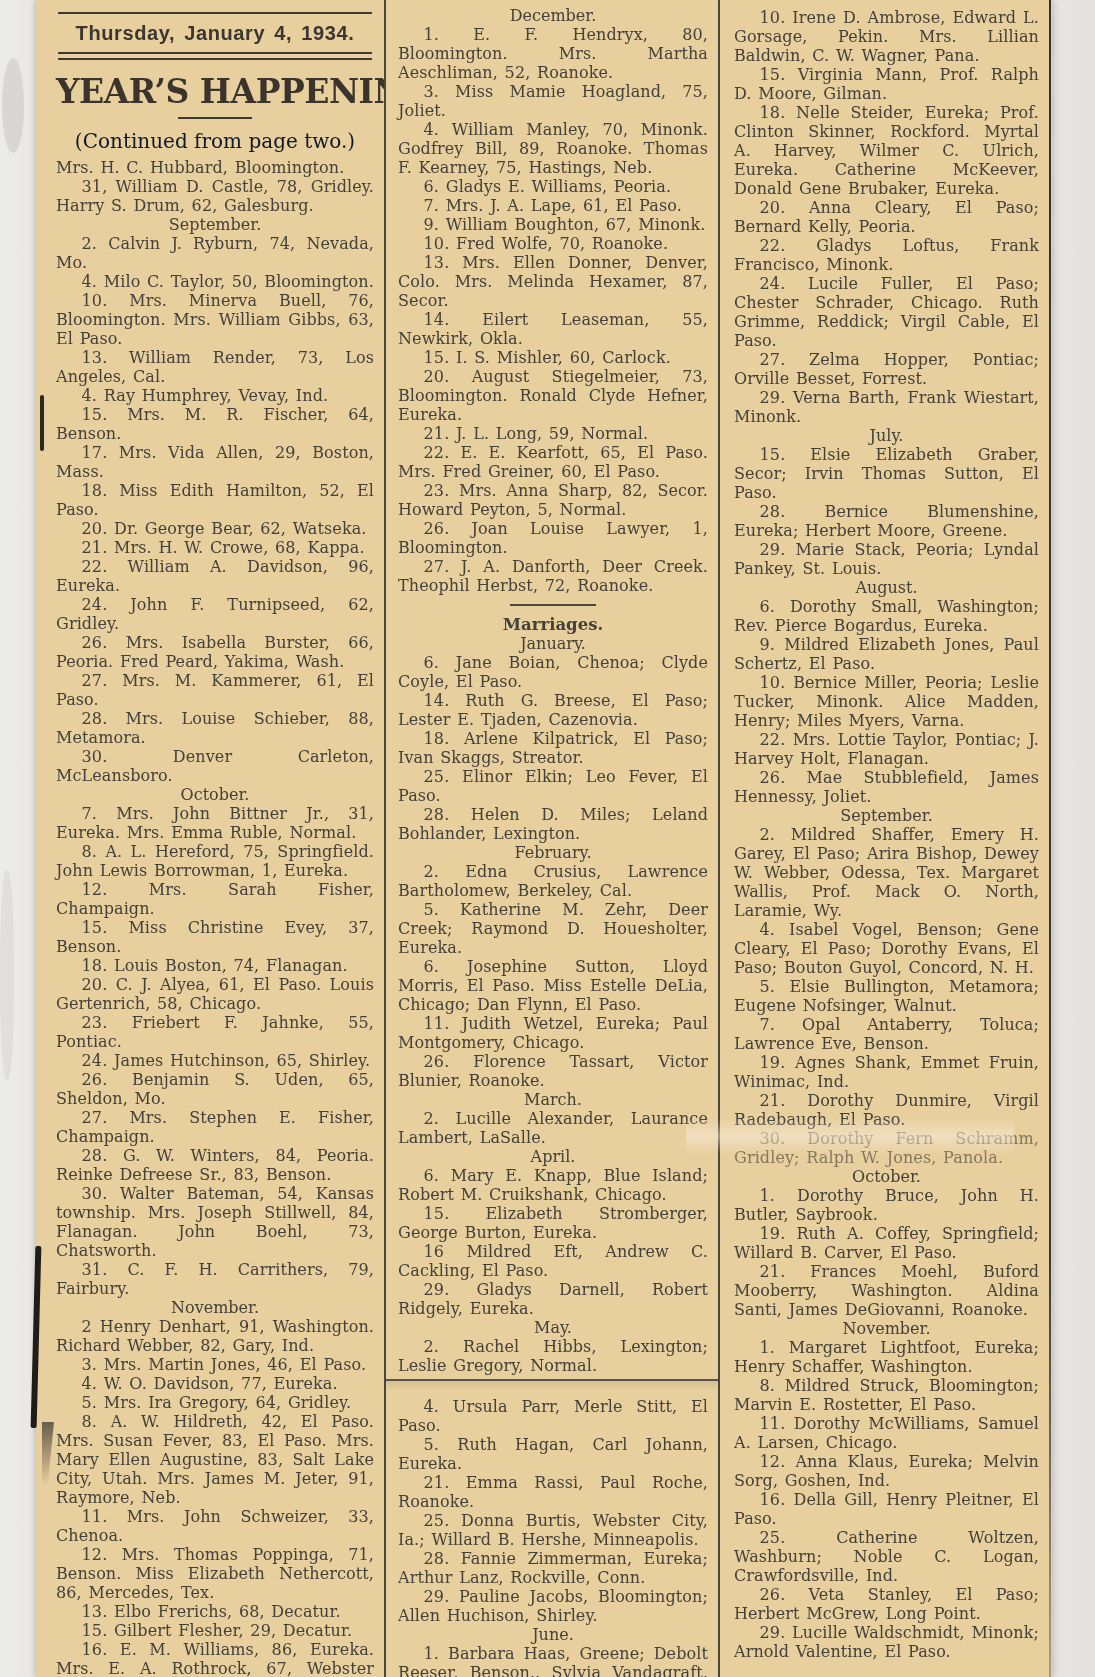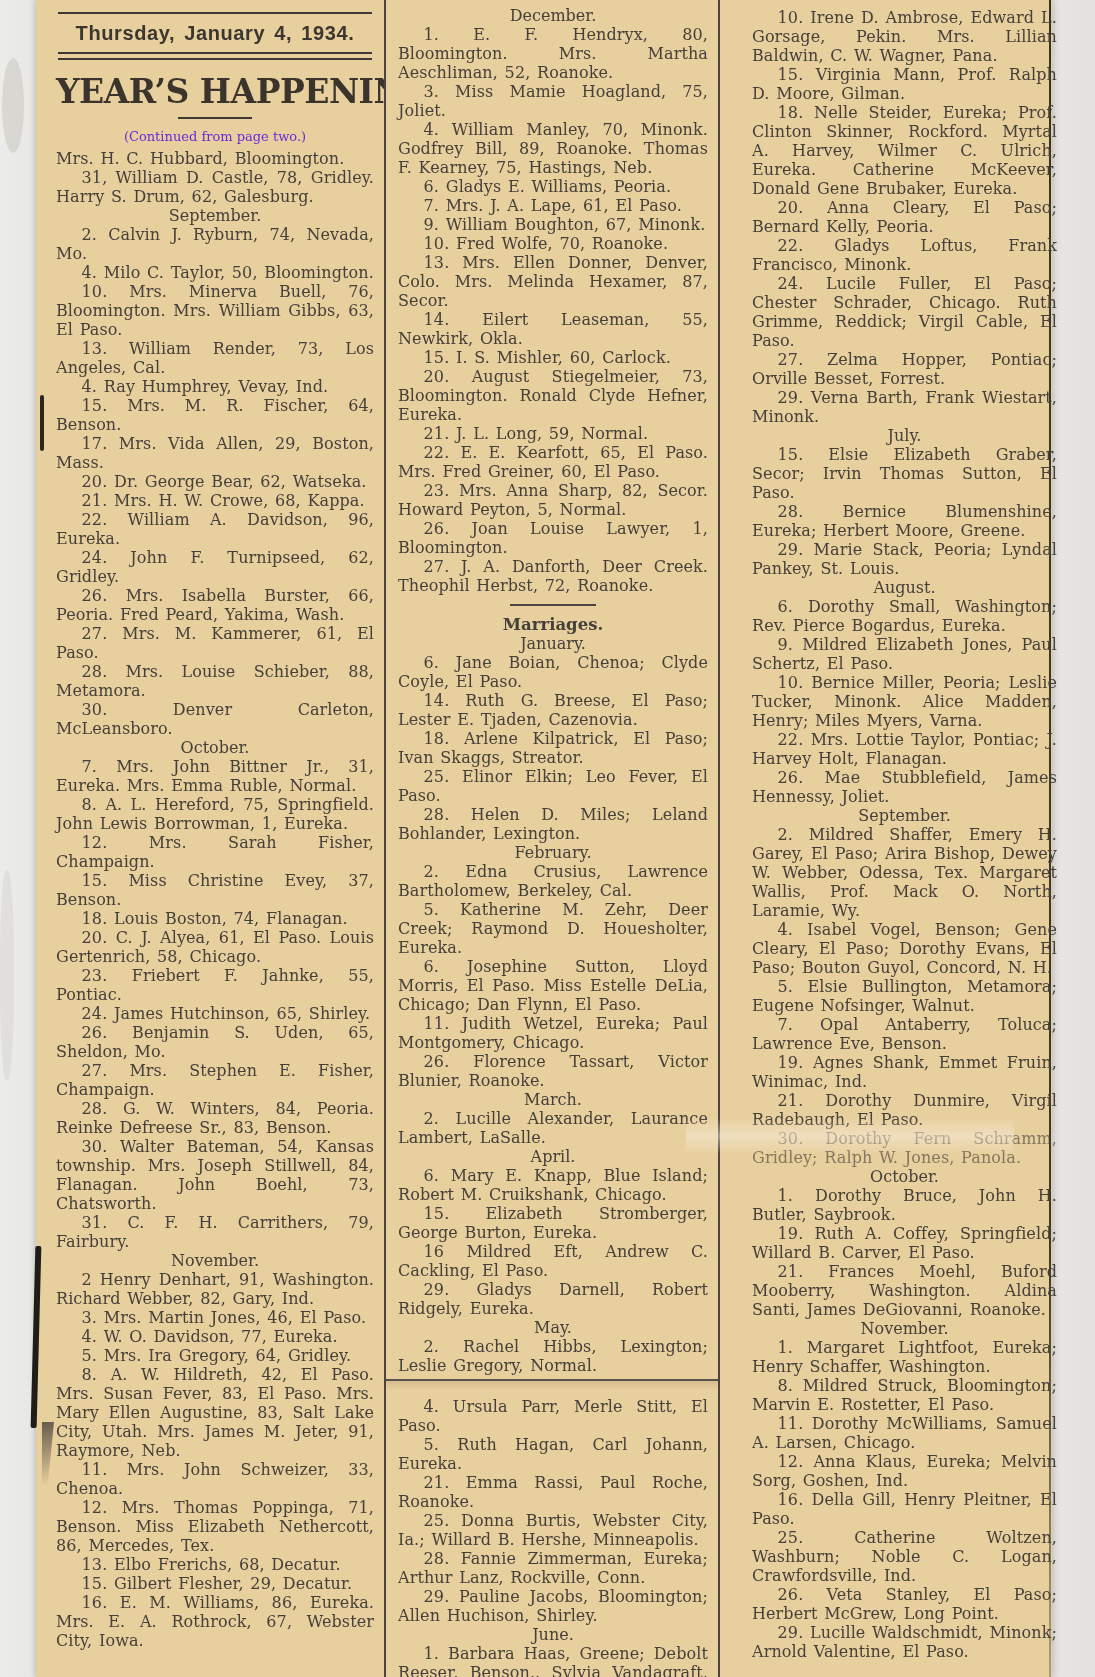--- a/index.html
+++ b/index.html
@@ -18,35 +18,35 @@
     background-color:#e8cf9e;
     box-shadow:-2px 0 5px rgba(0,0,0,0.15), 3px 0 6px rgba(0,0,0,0.12);
   }
   .vrule{position:absolute;top:0;width:2px;height:1677px;background:#4a463e;}
   .vrule.r1{left:348px;}
   .vrule.r2{left:682px;}
   .vrule.r3{left:1013px;background:linear-gradient(to bottom,#35322c 0%,#3d3931 75%,rgba(61,57,49,0.35) 100%);}
   .col{position:absolute;top:0;height:1677px;overflow:hidden;box-sizing:border-box;color:#44403a;}
   .col1{left:0;width:348px;padding:0 10px 0 20px;}
   .col2{left:350px;width:332px;padding:6px 10px 0 12px;border-radius:10px;}
-  .col3{left:684px;width:329px;padding:8px 10px 0 14px;margin-left:18px;}
+  .col3{left:684px;width:329px;padding:8px 10px 0 14px;}
 
   
   .top-rule{height:2px;background:#3e3a33;margin:12px 2px 8px 2px;}
   .date{
     font-family:"Liberation Sans", sans-serif;font-weight:bold;
     text-align:center;font-size:20px;letter-spacing:0.6px;word-spacing:3px;color:#3b362f;
   }
   .double-rule{height:4px;border-top:2px solid #3e3a33;border-bottom:2px solid #3e3a33;margin:7px 2px 12px 2px;}
   .title{
     text-align:center;font-size:33px;font-weight:bold;letter-spacing:-0.5px;
     margin:2px 0 0 0;color:#3a342c;white-space:nowrap;
   }
   .title-rule{width:74px;height:2px;background:#3e3a33;margin:6px auto 10px auto;}
-  .subtitle{text-align:center;font-size:13px;margin:0 0 5px 0;color:#6d28d9;}
+  .subtitle{text-align:center;font-size:20px;margin:0 0 5px 0;color:#0f172a;}
 
   
   .entry{
     margin:0;font-size:16px;line-height:19px;text-indent:1.6em;
     text-align:justify;word-spacing:1.5px;letter-spacing:0.1px;
   }
   .entry.cont{text-indent:0;}
   .entry.faded{opacity:0.62;}
   .month{margin:0;font-size:16px;line-height:19px;text-align:center;}
   .section-heading{margin:0;font-size:16.5px;line-height:19px;text-align:center;font-weight:bold;}
@@ -88,20 +88,21 @@
         <p class="entry cont">Mrs. H. C. Hubbard, Bloomington.</p>
         <p class="entry">31, William D. Castle, 78, Gridley. Harry S. Drum, 62, Galesburg.</p>
         <p class="month">September.</p>
         <p class="entry">2. Calvin J. Ryburn, 74, Nevada, Mo.</p>
         <p class="entry">4. Milo C. Taylor, 50, Bloomington.</p>
         <p class="entry">10. Mrs. Minerva Buell, 76, Bloomington. Mrs. William Gibbs, 63, El Paso.</p>
         <p class="entry">13. William Render, 73, Los Angeles, Cal.</p>
         <p class="entry">4. Ray Humphrey, Vevay, Ind.</p>
         <p class="entry">15. Mrs. M. R. Fischer, 64, Benson.</p>
         <p class="entry">17. Mrs. Vida Allen, 29, Boston, Mass.</p>
+        <p class="entry">18. Miss Edith Hamilton, 52, El Paso.</p>
         <p class="entry">20. Dr. George Bear, 62, Watseka.</p>
         <p class="entry">21. Mrs. H. W. Crowe, 68, Kappa.</p>
         <p class="entry">22. William A. Davidson, 96, Eureka.</p>
         <p class="entry">24. John F. Turnipseed, 62, Gridley.</p>
         <p class="entry">26. Mrs. Isabella Burster, 66, Peoria. Fred Peard, Yakima, Wash.</p>
         <p class="entry">27. Mrs. M. Kammerer, 61, El Paso.</p>
         <p class="entry">28. Mrs. Louise Schieber, 88, Metamora.</p>
         <p class="entry">30. Denver Carleton, McLeansboro.</p>
         <p class="month">October.</p>
         <p class="entry">7. Mrs. John Bittner Jr., 31, Eureka. Mrs. Emma Ruble, Normal.</p>

